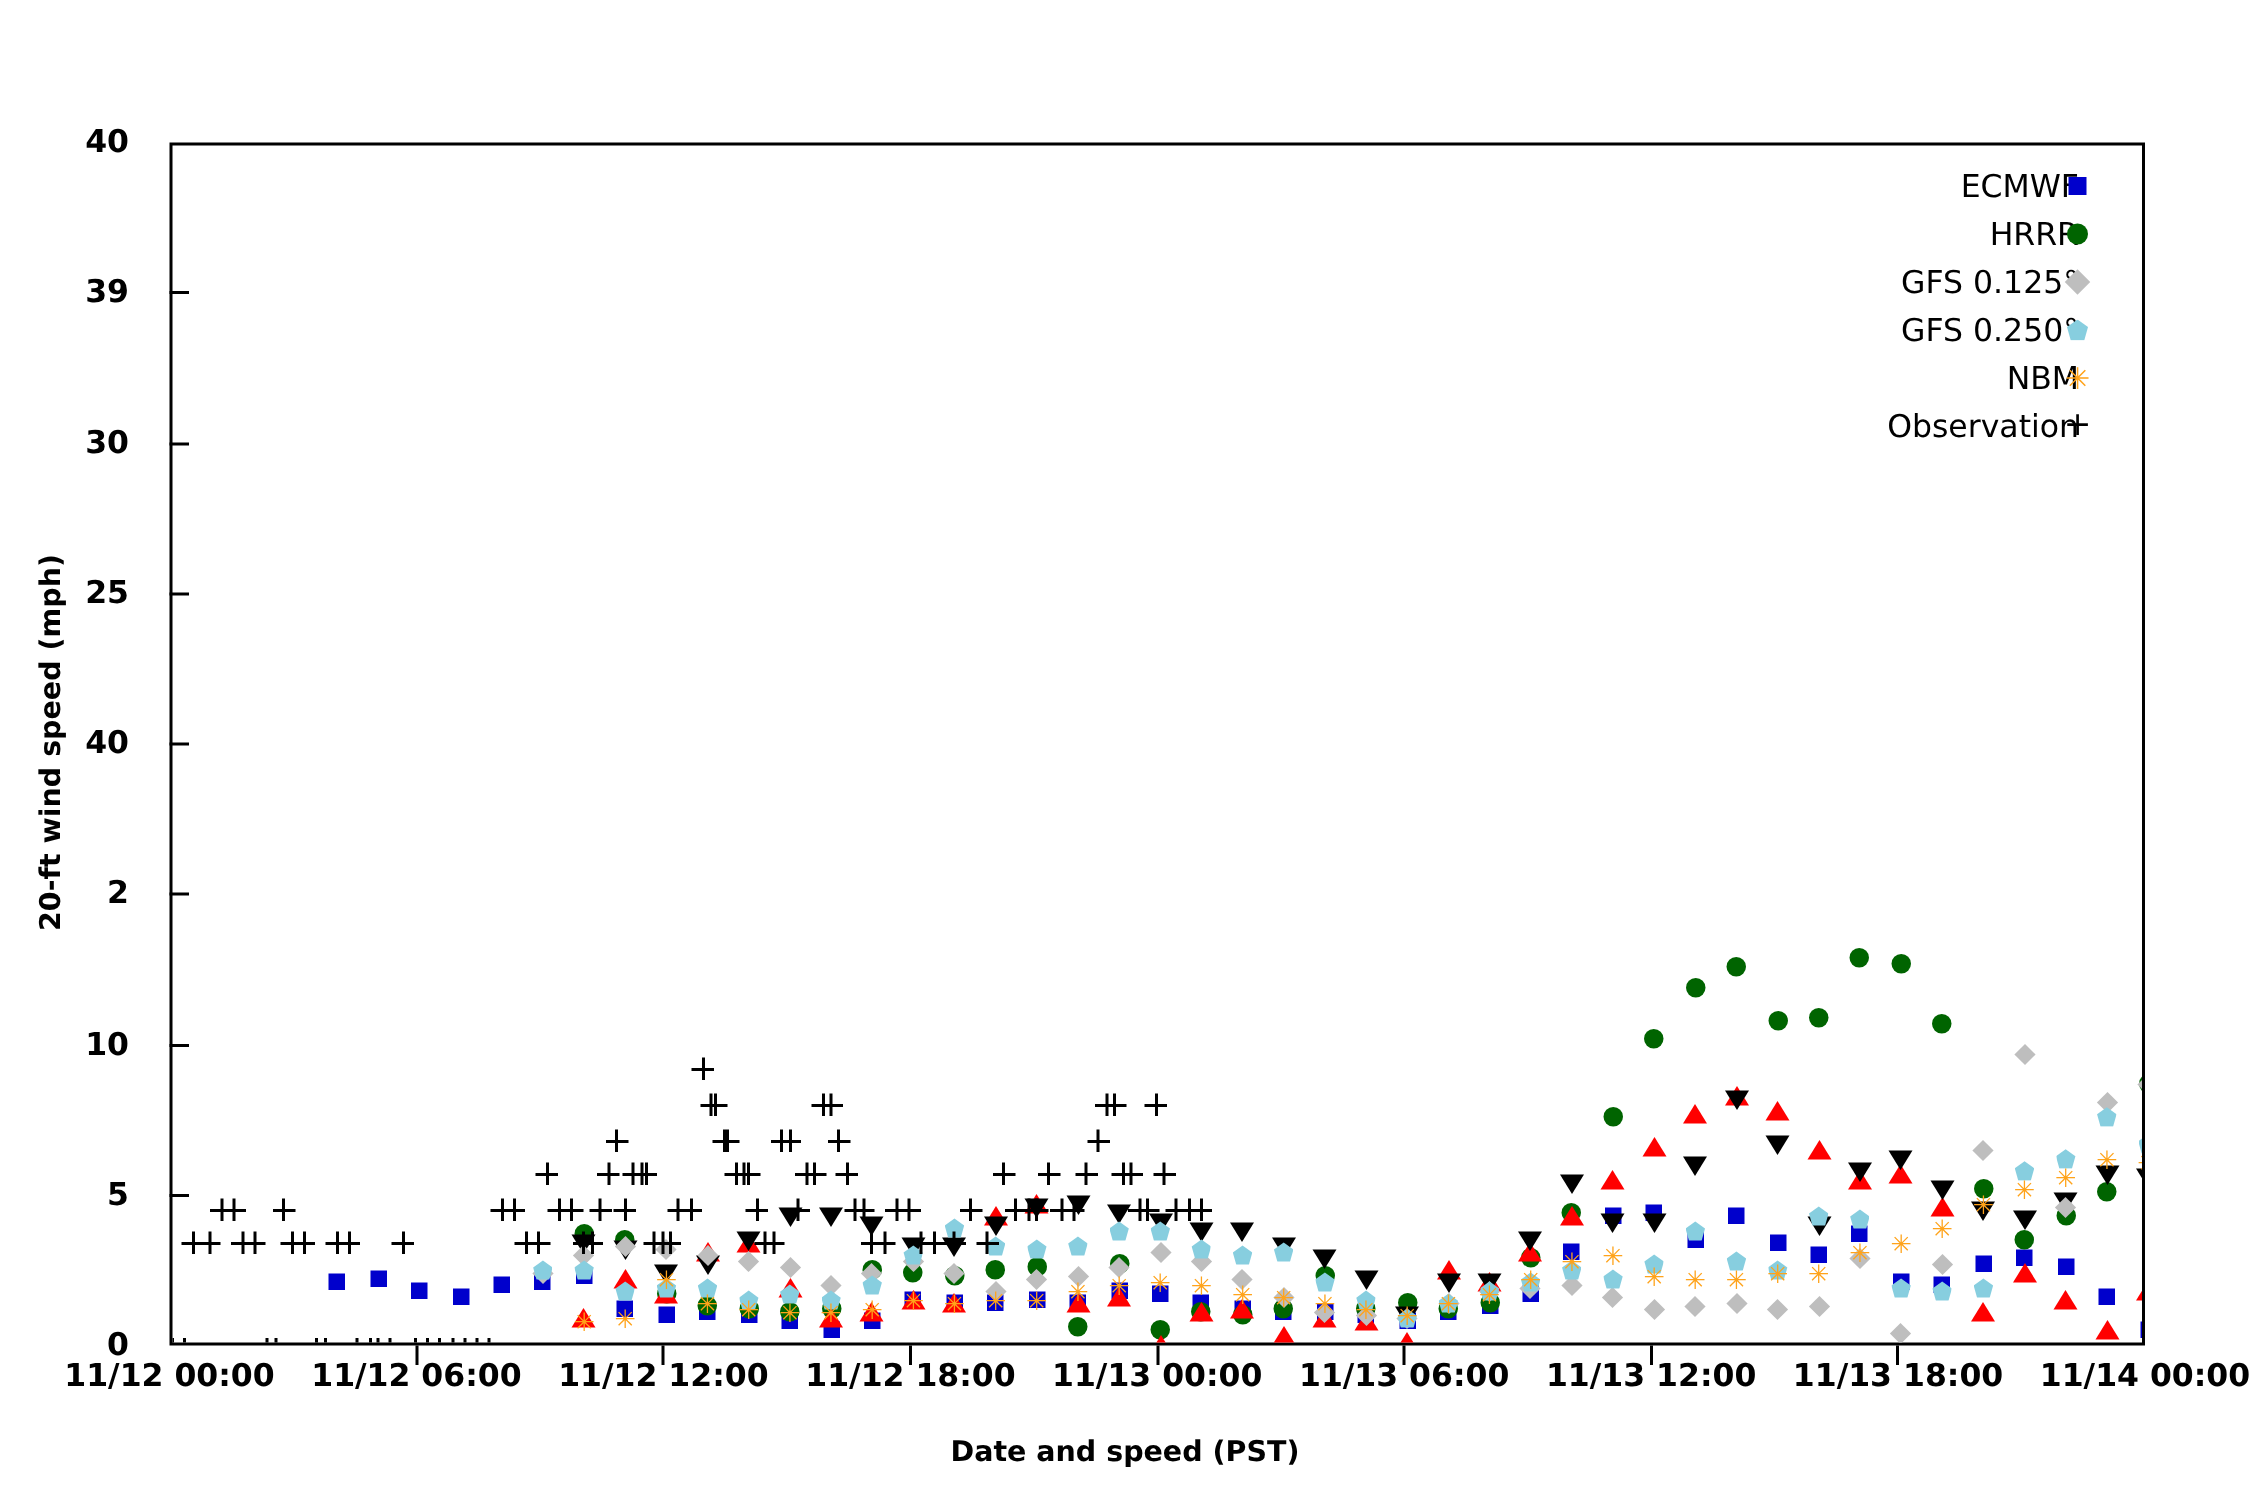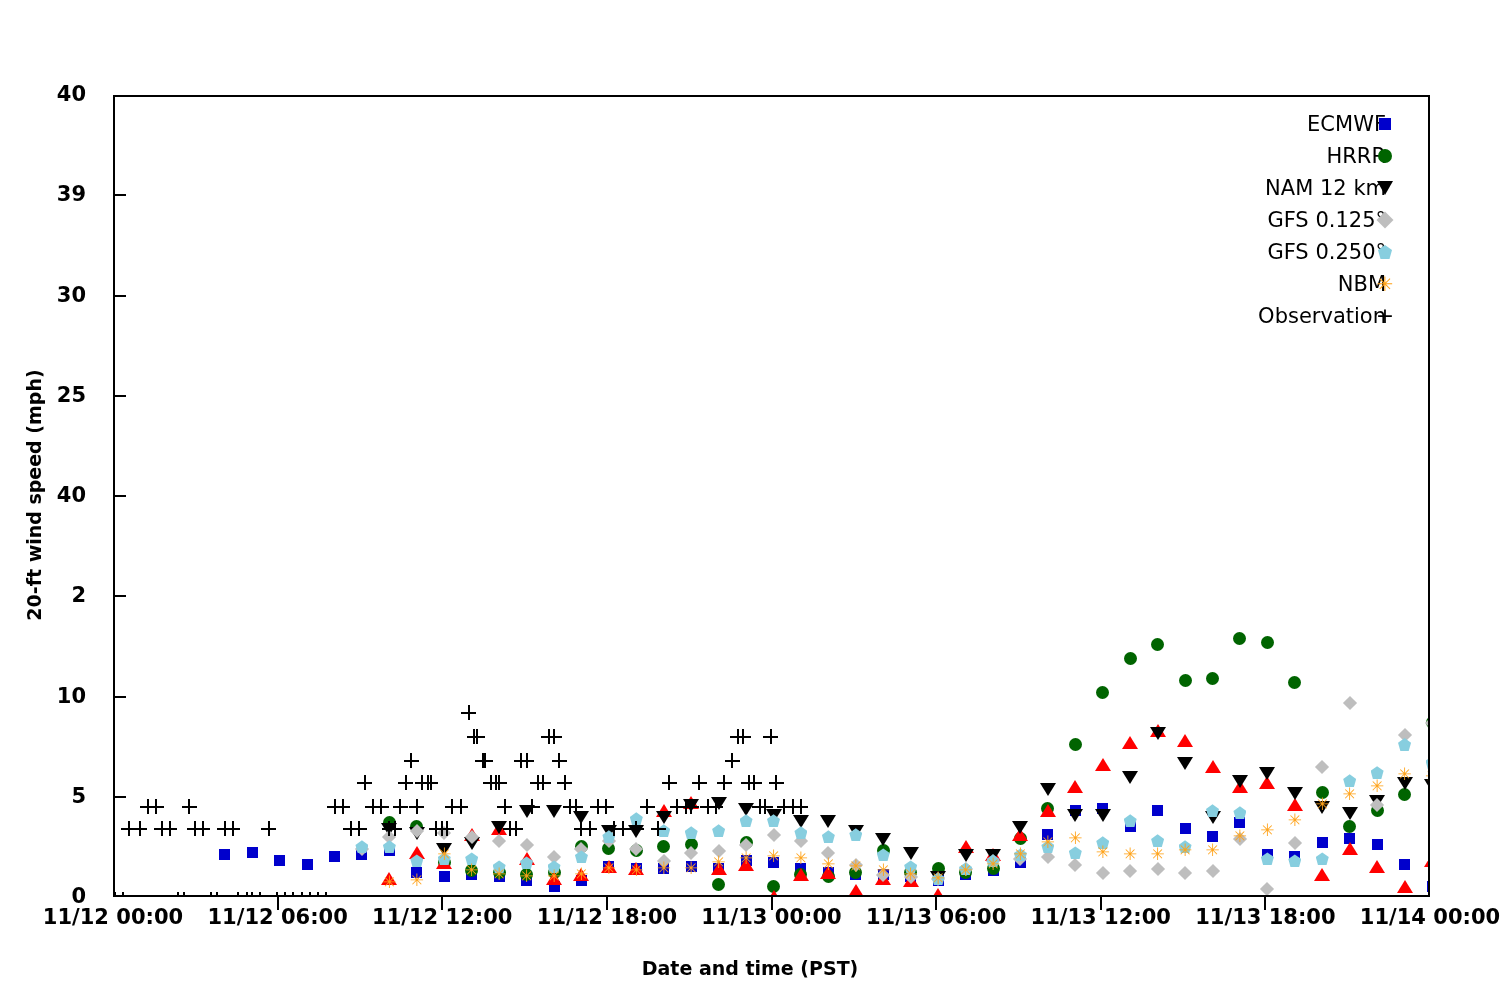--- a/index.html
+++ b/index.html
@@ -532,42 +532,36 @@
         <div class="mk mk-plus" style="left: 650.269px; top: 709.77px;"></div>
         <div class="mk mk-plus" style="left: 655.756px; top: 639.595px;"></div>
         <div class="mk mk-plus" style="left: 661.244px; top: 685.71px;"></div>
         <div class="mk mk-plus" style="left: 669.475px; top: 709.77px;"></div>
         <div class="mk mk-plus" style="left: 677.706px; top: 709.77px;"></div>
         <div class="mk mk-plus" style="left: 685.938px; top: 709.77px;"></div>
       </div>
   </div>
 
   <div id="ylabel" style="left: -96px; top: 484px; width: 260px; text-align: center;">20-ft wind speed (mph)</div>
-  <div id="xlabel">Date and time (PST)</div>
+  <div id="xlabel">Date and speed (PST)</div>
 
   <div id="legend">
       <div class="legend-row">
         <span class="legend-label">ECMWF</span>
         <span class="legend-marker">
           <span class="lg-square"></span>
         </span>
       </div>
       <div class="legend-row">
         <span class="legend-label">HRRR</span>
         <span class="legend-marker">
           <span class="lg-circle"></span>
         </span>
       </div>
       <div class="legend-row">
-        <span class="legend-label">NAM 12 km</span>
-        <span class="legend-marker">
-          <span class="lg-tri-down"></span>
-        </span>
-      </div>
-      <div class="legend-row">
         <span class="legend-label">GFS 0.125°</span>
         <span class="legend-marker">
           <span class="lg-diamond"></span>
         </span>
       </div>
       <div class="legend-row">
         <span class="legend-label">GFS 0.250°</span>
         <span class="legend-marker">
           <span class="lg-pent"></span>
         </span>

